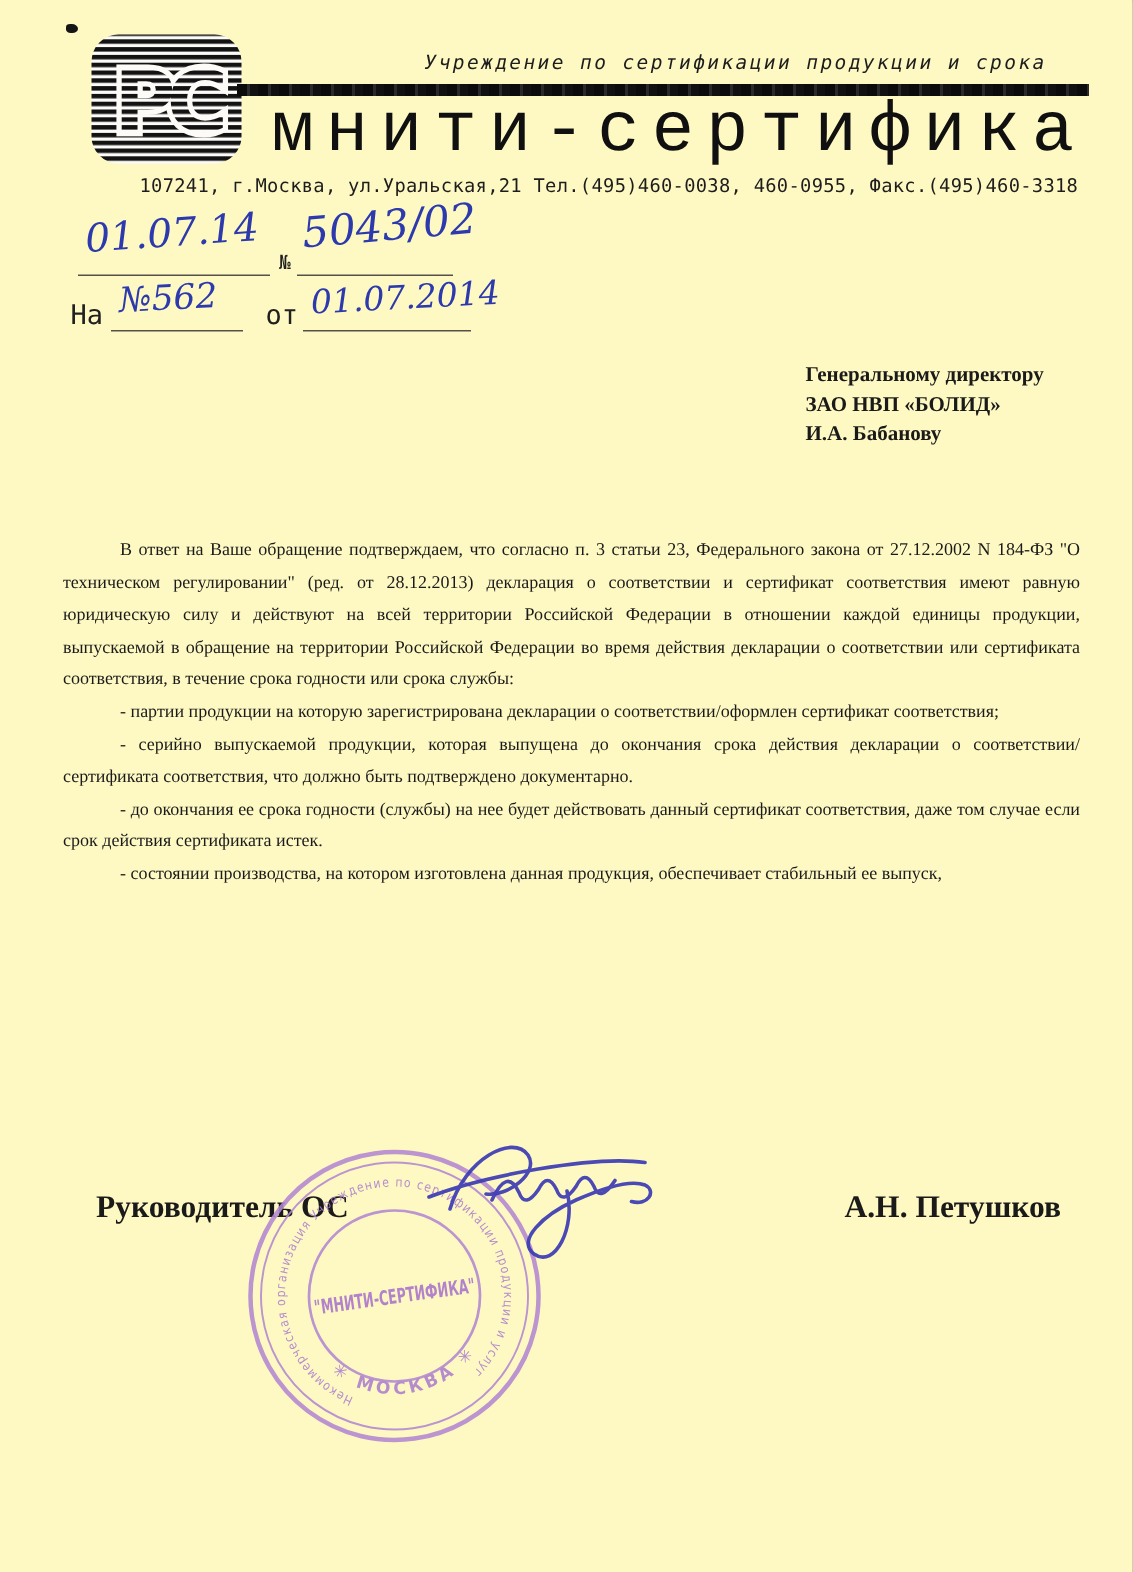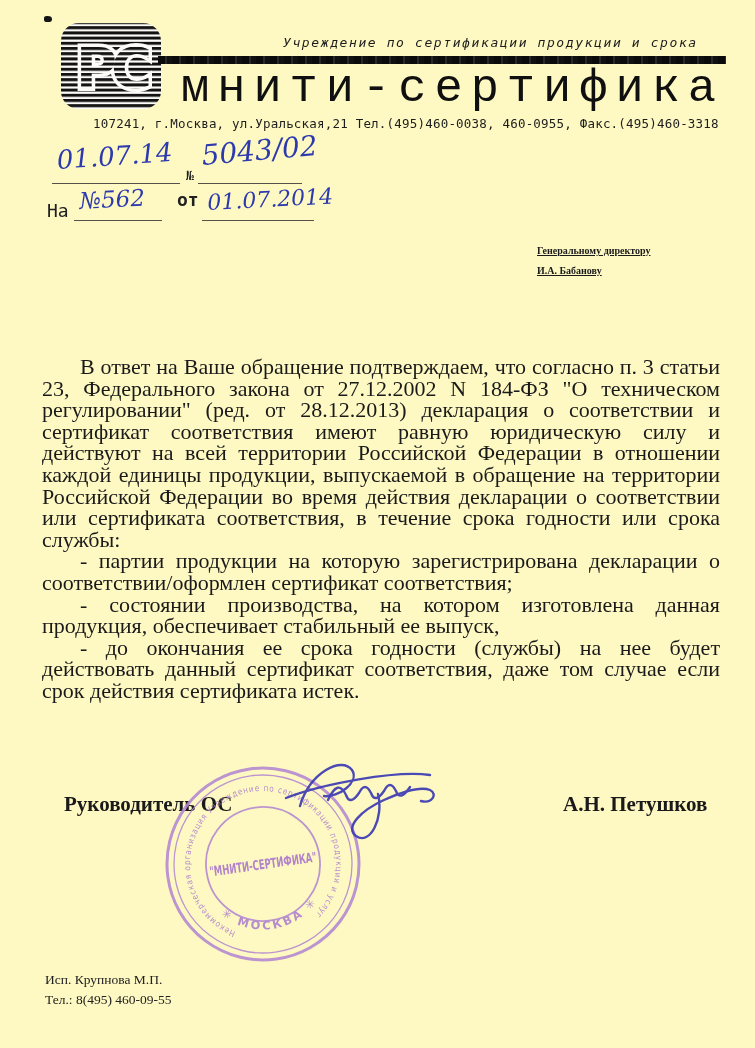--- a/index.html
+++ b/index.html
@@ -31,23 +31,23 @@
   }
 
   
   .hand {
     font-family:"DejaVu Serif", serif; font-style:italic;
     color:#2c3aad; white-space:nowrap; transform-origin:left bottom;
   }
   .refline { border-top:1.6px solid #55504a; height:0; }
   .reflabel { font-family:"DejaVu Sans Mono", monospace; font-size:18px; color:#202020; }
 
-  .recipient { font-weight:bold; font-size:10px; line-height:19.5px; white-space:nowrap;text-decoration:underline; }
+  .recipient { font-weight:bold; font-size:14px; line-height:19.5px; white-space:nowrap; }
 
-  .body-text { width:678px; font-size:22px; line-height:21.6px; text-align:justify; }
+  .body-text { width:678px; font-size:12px; line-height:21.6px; text-align:justify; }
   .body-text p { margin:0; text-indent:38px; }
 
   .sig-label { font-weight:bold; font-size:21px; white-space:nowrap; }
 
   .footer-text { font-size:13.5px; line-height:20px; color:#222; white-space:nowrap; }
 
   .stamp { opacity:.88; transform:rotate(-8deg); }
   .sig-svg { opacity:.92; }
   .artifact { width:8px; height:6px; background:#151515; border-radius:40% 60% 55% 45%; }
 </style>
@@ -76,34 +76,36 @@
 
   <div class="abs hand" style="left:58px; top:145px; font-size:26px; transform:rotate(-4deg);">01.07.14</div>
   <div class="abs refline" style="left:52px; top:183px; width:128px;"></div>
   <div class="abs reflabel" style="left:186px; top:168px; font-size:13px;">№</div>
   <div class="abs hand" style="left:203px; top:139px; font-size:28px; transform:rotate(-5deg);">5043/02</div>
   <div class="abs refline" style="left:198px; top:183px; width:104px;"></div>
 
   <div class="abs reflabel" style="left:47px; top:200px;">На</div>
   <div class="abs hand" style="left:80px; top:188px; font-size:23px; transform:rotate(-3deg);">№562</div>
   <div class="abs refline" style="left:74px; top:220px; width:88px;"></div>
-  <div class="abs reflabel" style="left:177px; top:189px;font-weight:bold;">от</div>
+  <div class="abs reflabel" style="left:177px; top:200px;">от</div>
   <div class="abs hand" style="left:208px; top:190px; font-size:22px; transform:rotate(-3deg);">01.07.2014</div>
   <div class="abs refline" style="left:202px; top:220px; width:112px;"></div>
 
   <div class="abs recipient" style="left:537px; top:241px;">
     <div>Генеральному директору</div>
+    <div>ЗАО НВП «БОЛИД»</div>
     <div>И.А. Бабанову</div>
   </div>
 
   <div class="abs body-text" style="left:42px; top:356px;">
     <p>В ответ на Ваше обращение подтверждаем, что согласно п. 3 статьи 23, Федерального закона от 27.12.2002 N 184-ФЗ "О техническом регулировании" (ред. от 28.12.2013) декларация о соответствии и сертификат соответствия имеют равную юридическую силу и действуют на всей территории Российской Федерации в отношении каждой единицы продукции, выпускаемой в обращение на территории Российской Федерации во время действия декларации о соответствии или сертификата соответствия, в течение срока годности или срока службы:</p>
     <p>- партии продукции на которую зарегистрирована декларации о соответствии/оформлен сертификат соответствия;</p>
+    <p>- серийно выпускаемой продукции, которая выпущена до окончания срока действия декларации о соответствии/ сертификата соответствия, что должно быть подтверждено документарно.</p>
+    <p>- до окончания ее срока годности (службы) на нее будет действовать данный сертификат соответствия, даже  том случае если срок действия сертификата истек.</p>
     <p>- состоянии производства, на котором изготовлена данная продукция, обеспечивает стабильный ее выпуск,</p>
-    <p>- до окончания ее срока годности (службы) на нее будет действовать данный сертификат соответствия, даже  том случае если срок действия сертификата истек.</p>
   </div>
 
   <div class="abs sig-label" style="left:64px; top:792px;">Руководитель ОС</div>
   <div class="abs sig-label" style="left:563px; top:792px;">А.Н. Петушков</div>
 
   <svg class="abs stamp" style="left:162px; top:763px;" width="202" height="202" viewBox="0 0 202 202">
     <defs>
       <path id="ringPath" d="M 64.5,164.2 A 73,73 0 1 1 137.5,164.2"></path>
       <path id="cityPath" d="M 43,133 A 67,67 0 0 0 159,133"></path>
     </defs>
@@ -121,18 +123,14 @@
 
   <svg class="abs sig-svg" style="left:278px; top:748px;" width="190" height="115" viewBox="0 0 190 115">
     <g fill="none" stroke="#3c3cb4" stroke-width="2.4" stroke-linecap="round" stroke-linejoin="round">
       <path d="M 22,58 C 32,24 64,8 74,22 C 82,34 60,50 46,48"></path>
       <path d="M 8,50 C 44,36 118,22 152,27"></path>
       <path d="M 50,52 q 10,-22 18,-5 q 4,11 13,-2 q 6,-12 12,0 q 4,11 13,-2 q 6,-12 12,0 q 4,11 14,-4"></path>
       <path d="M 100,46 C 106,70 92,98 78,88 C 66,79 84,62 106,52 C 124,44 142,38 152,42 C 160,46 154,56 143,53"></path>
     </g>
   </svg>
 
-  <div class="abs footer-text" style="left:45px; top:970px;">
-    <div>Исп. Крупнова М.П.</div>
-    <div>Тел.: 8(495) 460-09-55</div>
-  </div>
 
 </div>
 
 </body></html>

